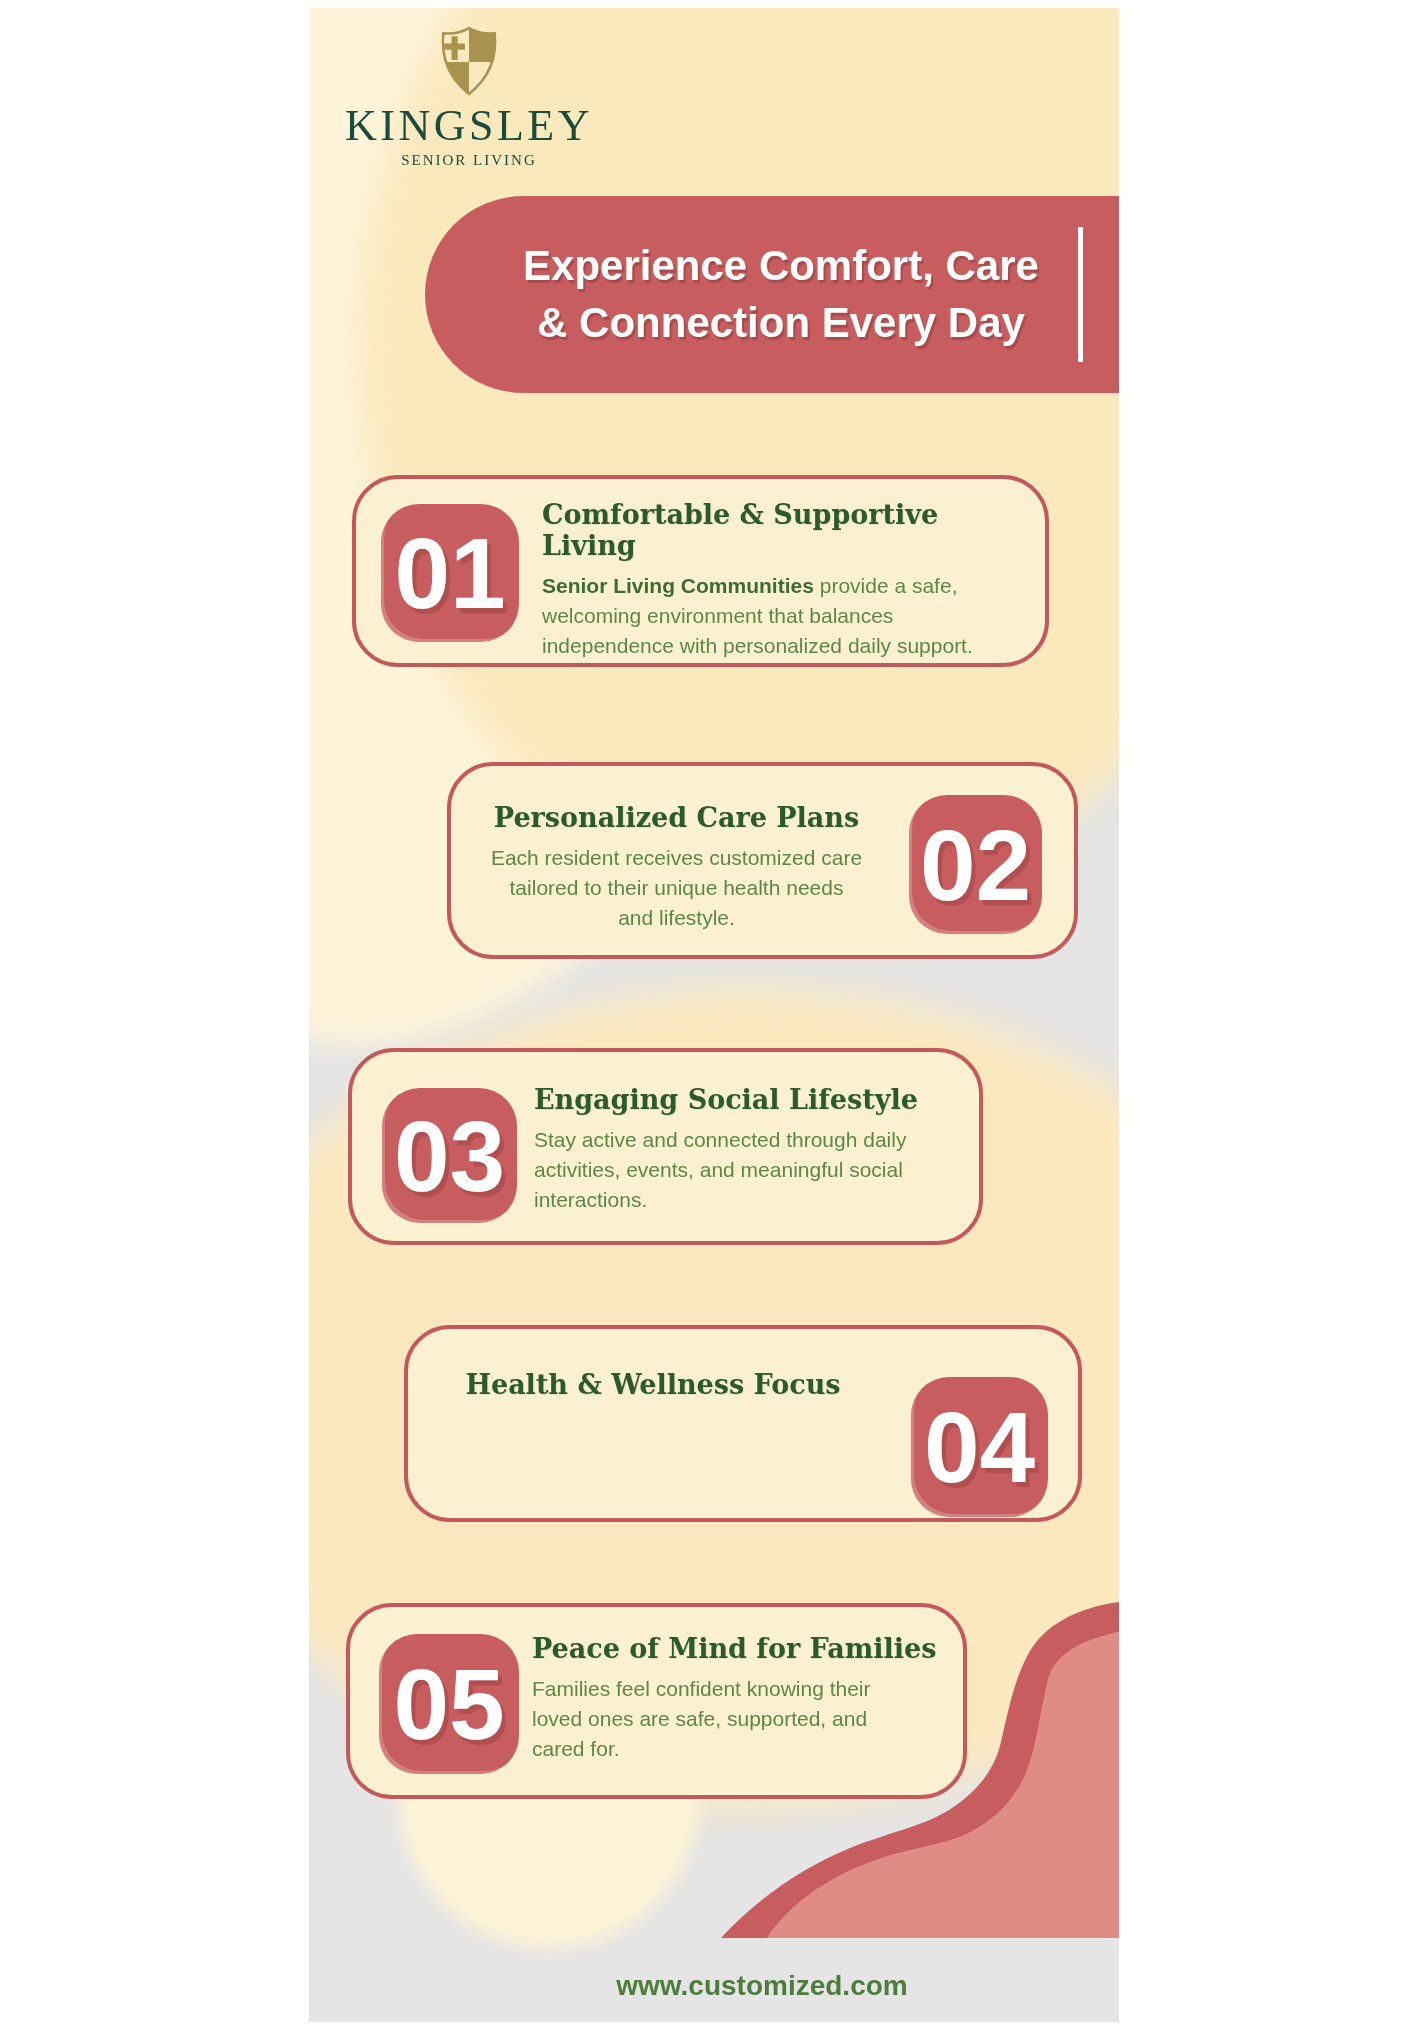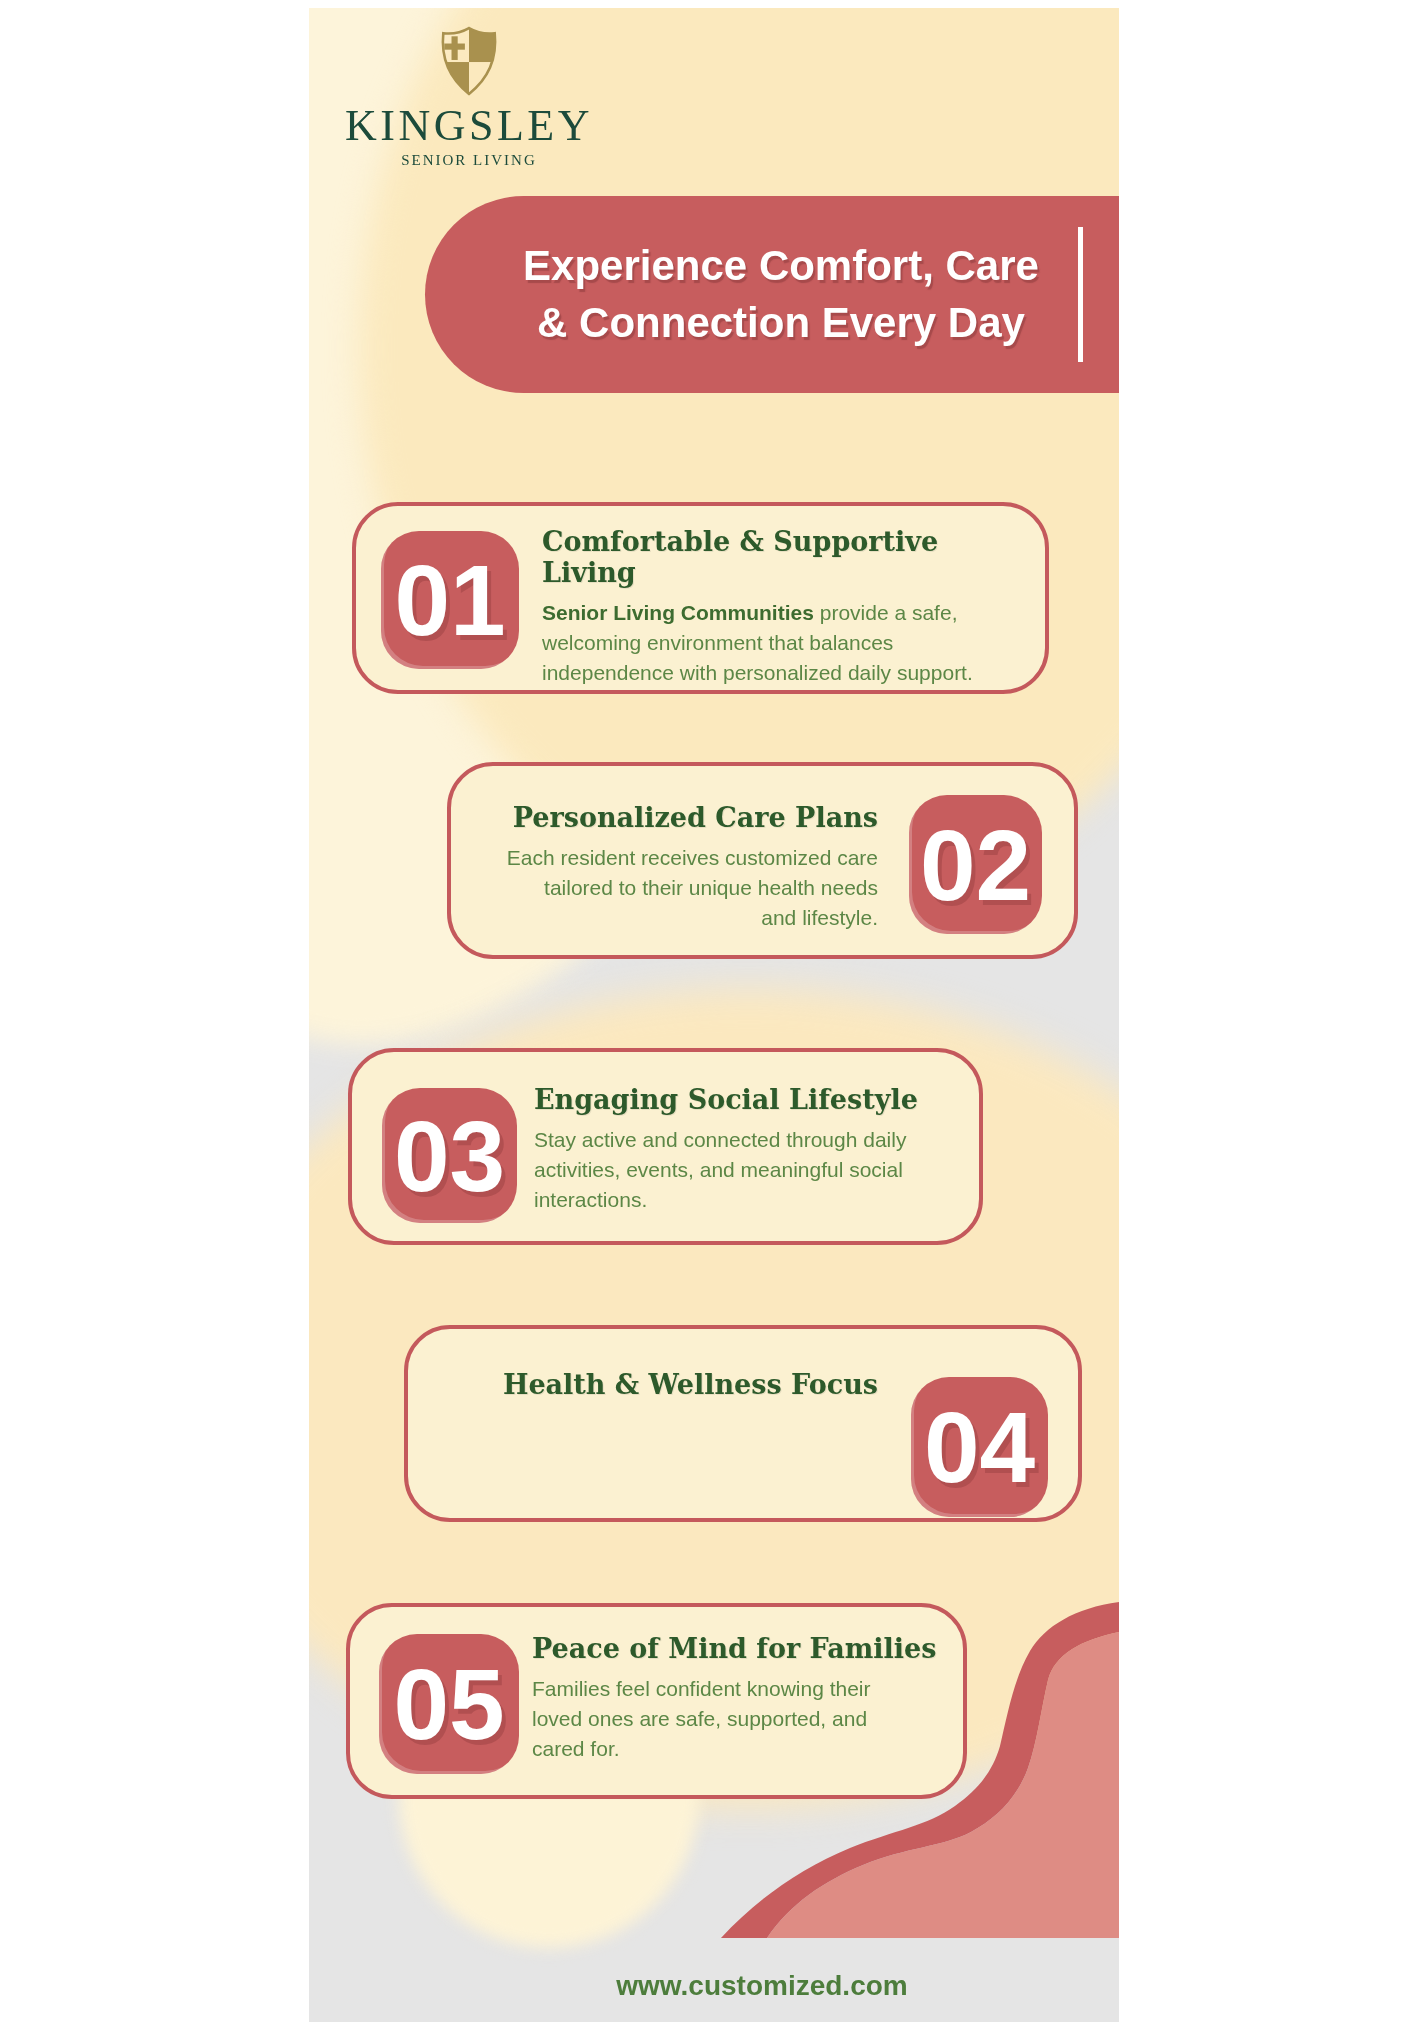--- a/index.html
+++ b/index.html
@@ -28,23 +28,23 @@
   
   .card{position:absolute;background:#FBF1D1;border:4px solid #C4595C;border-radius:46px;box-sizing:border-box;z-index:2;}
   .badge{position:absolute;background:#C75D5E;border-radius:38px;display:flex;align-items:center;justify-content:center;
          color:#ffffff;font-weight:bold;font-size:100px;line-height:1;
          text-shadow:4px 5px 0 rgba(150,62,64,0.45);box-shadow:inset 4px -4px 0 -1px rgba(255,255,255,0.22);}
   .card-content{position:absolute;}
   .card-title{font-family:"DejaVu Serif",serif;font-weight:bold;font-size:27px;line-height:1.15;color:#2D5A2B;
               margin:0 0 10px 0;text-shadow:1px 1px 0 rgba(0,0,0,0.08);}
   .card-body{margin:0;font-size:21px;line-height:1.42;color:#5C8746;white-space:pre-line;}
   .card-body b{color:#3D6C30;}
-  .card--right .card-title,.card--right .card-body{text-align:right;}
+  .card--right .card-title,.card--right .card-body{text-align:center;}
 
-  #card1{left:43px;top:494px;width:697px;height:192px;padding-left:32px;}
+  #card1{left:43px;top:467px;width:697px;height:192px;padding-left:32px;}
   #card1 .badge{left:25px;top:25px;width:138px;height:138px;}
   #card1 .card-content{left:186px;right:20px;top:20px;}
 
   #card2{left:138px;top:754px;width:631px;height:197px;}
   #card2 .badge{right:32px;top:29px;width:133px;height:139px;}
   #card2 .card-content{right:196px;left:24px;top:36px;}
 
   #card3{left:39px;top:1040px;width:635px;height:197px;}
   #card3 .badge{left:30px;top:36px;width:135px;height:135px;}
   #card3 .card-content{left:182px;right:14px;top:32px;}

